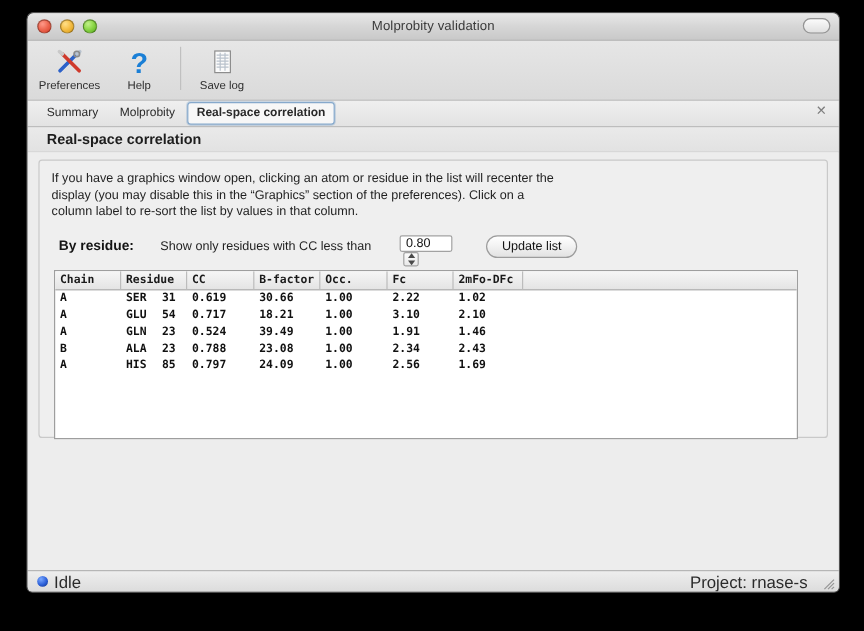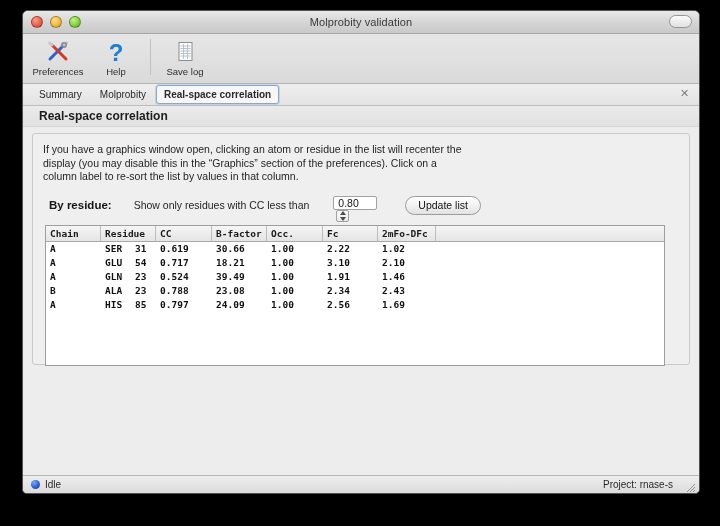--- a/index.html
+++ b/index.html
@@ -367,25 +367,25 @@
     align-items: center;
     padding: 0 6px 0 8px;
     position: relative;
   }
   #status-dot {
     width: 9px; height: 9px;
     border-radius: 50%;
     background: radial-gradient(circle at 35% 30%, #7aa8ff 0%, #2b5fd8 55%, #12307f 100%);
     margin-right: 5px;
   }
-  #status-text { font-size: 10px; color: #2b2b2b; text-align: right; }
+  #status-text { font-size: 14px; color: #2b2b2b; text-align: right; }
   #project-text {
     position: absolute;
     right: 26px;
-    font-size: 10px;
+    font-size: 14px;
     color: #2b2b2b;
   }
   #resize-grip {
     position: absolute;
     right: 3px;
     bottom: 2px;
     width: 12px;
     height: 12px;
   }
   .grip-line { stroke: #949494; stroke-width: 1; }

